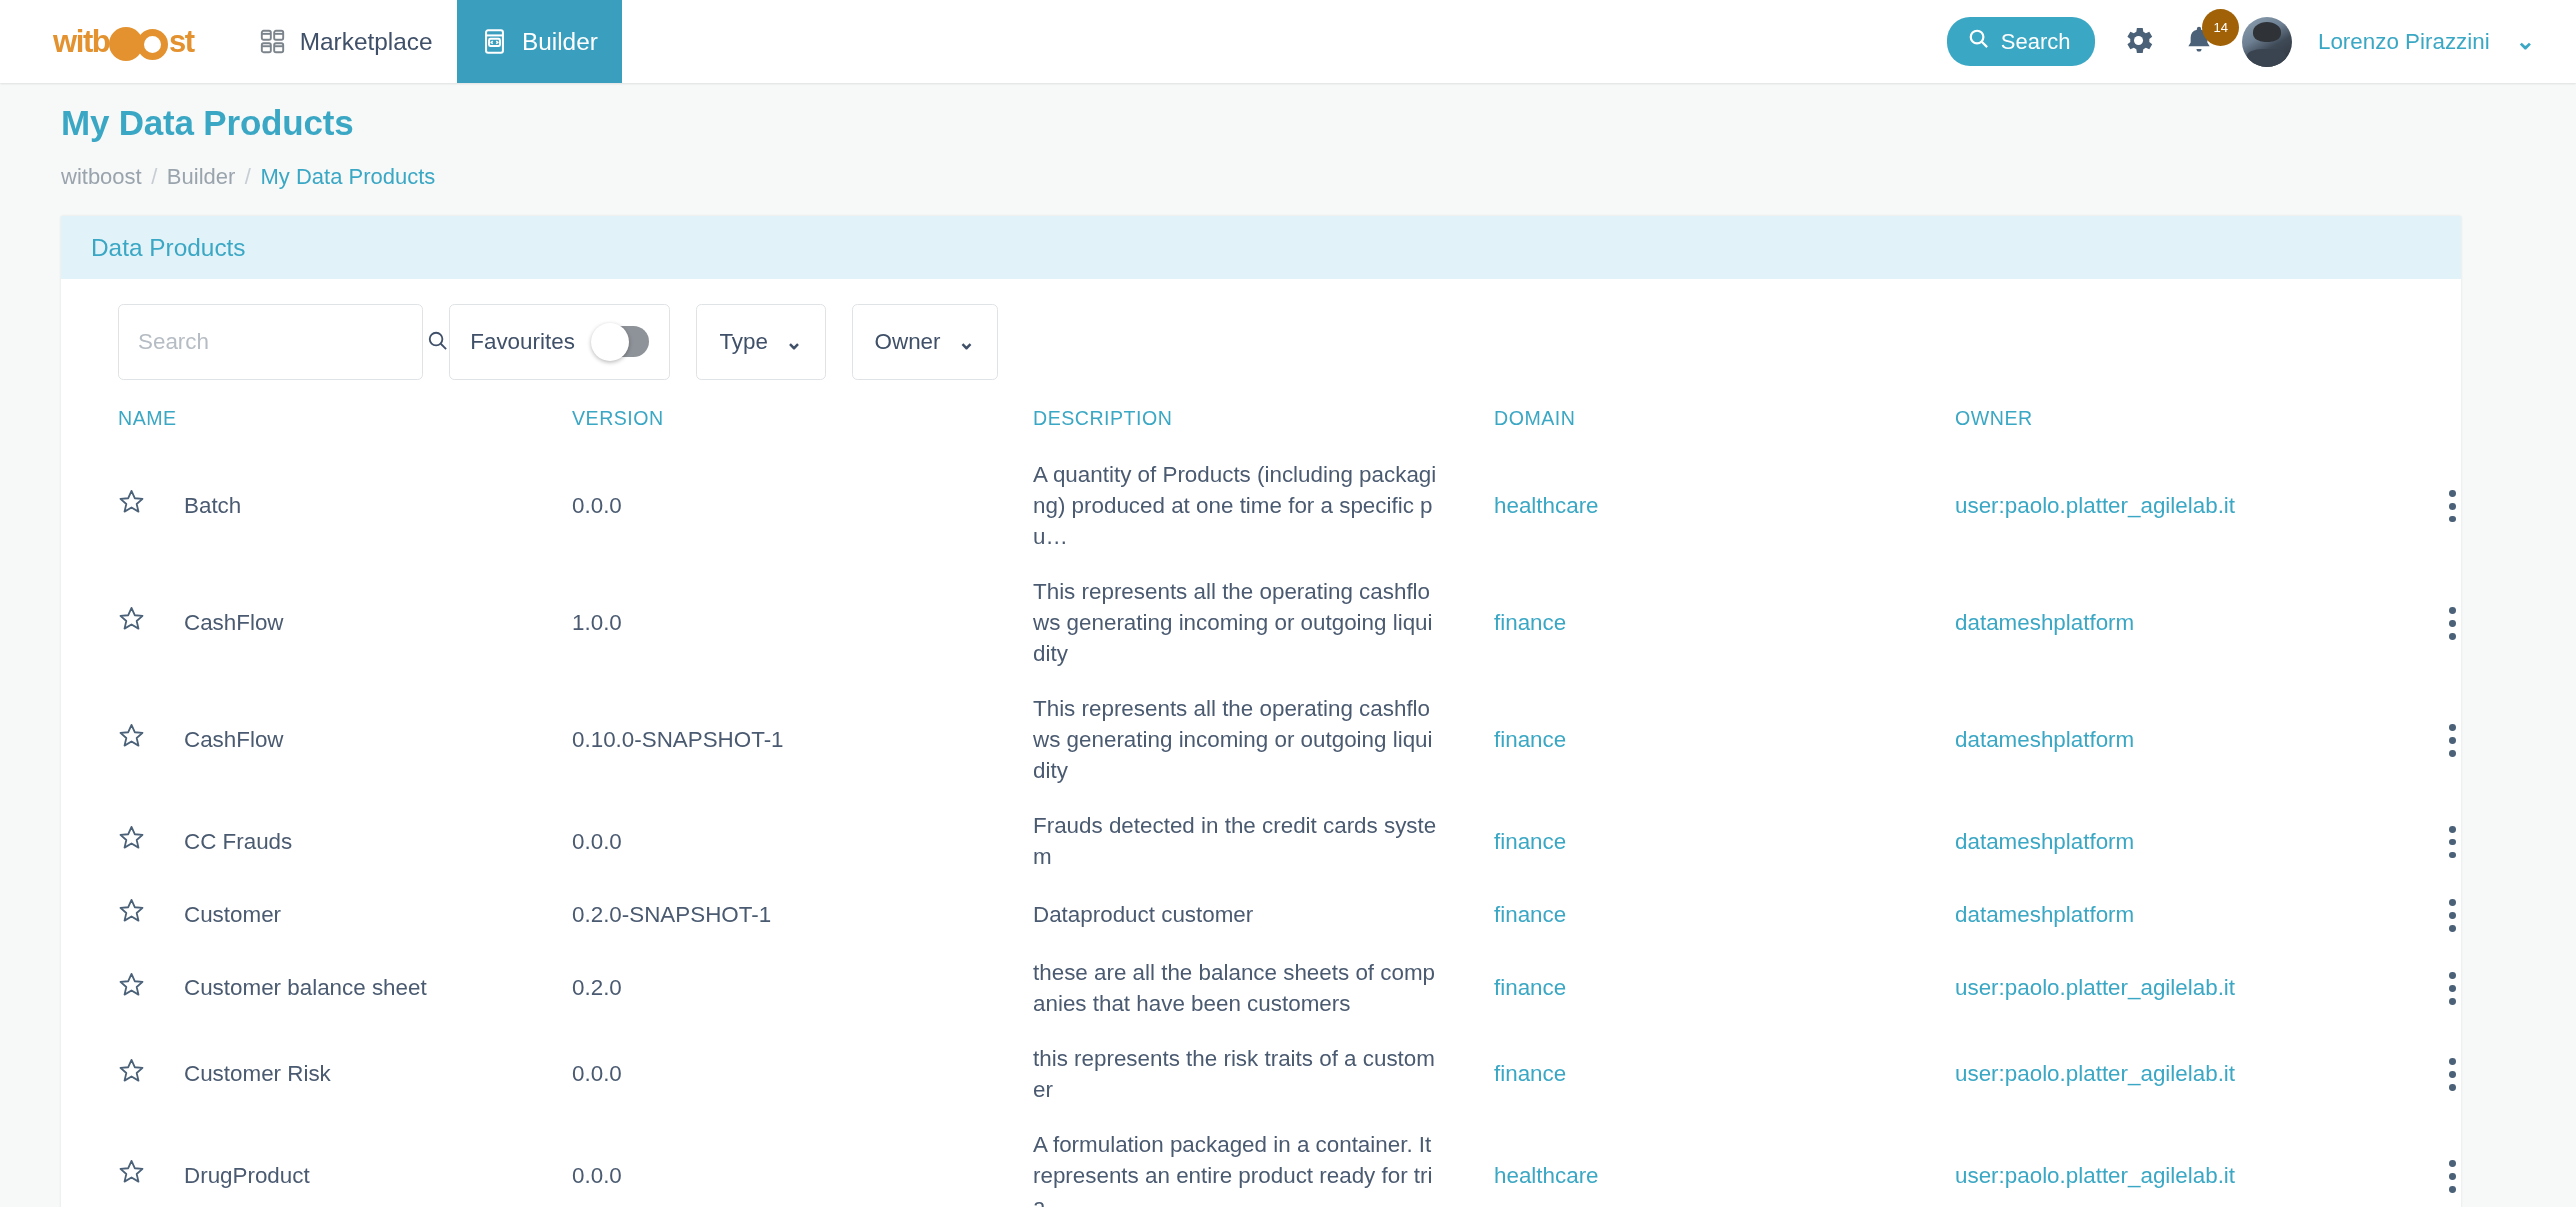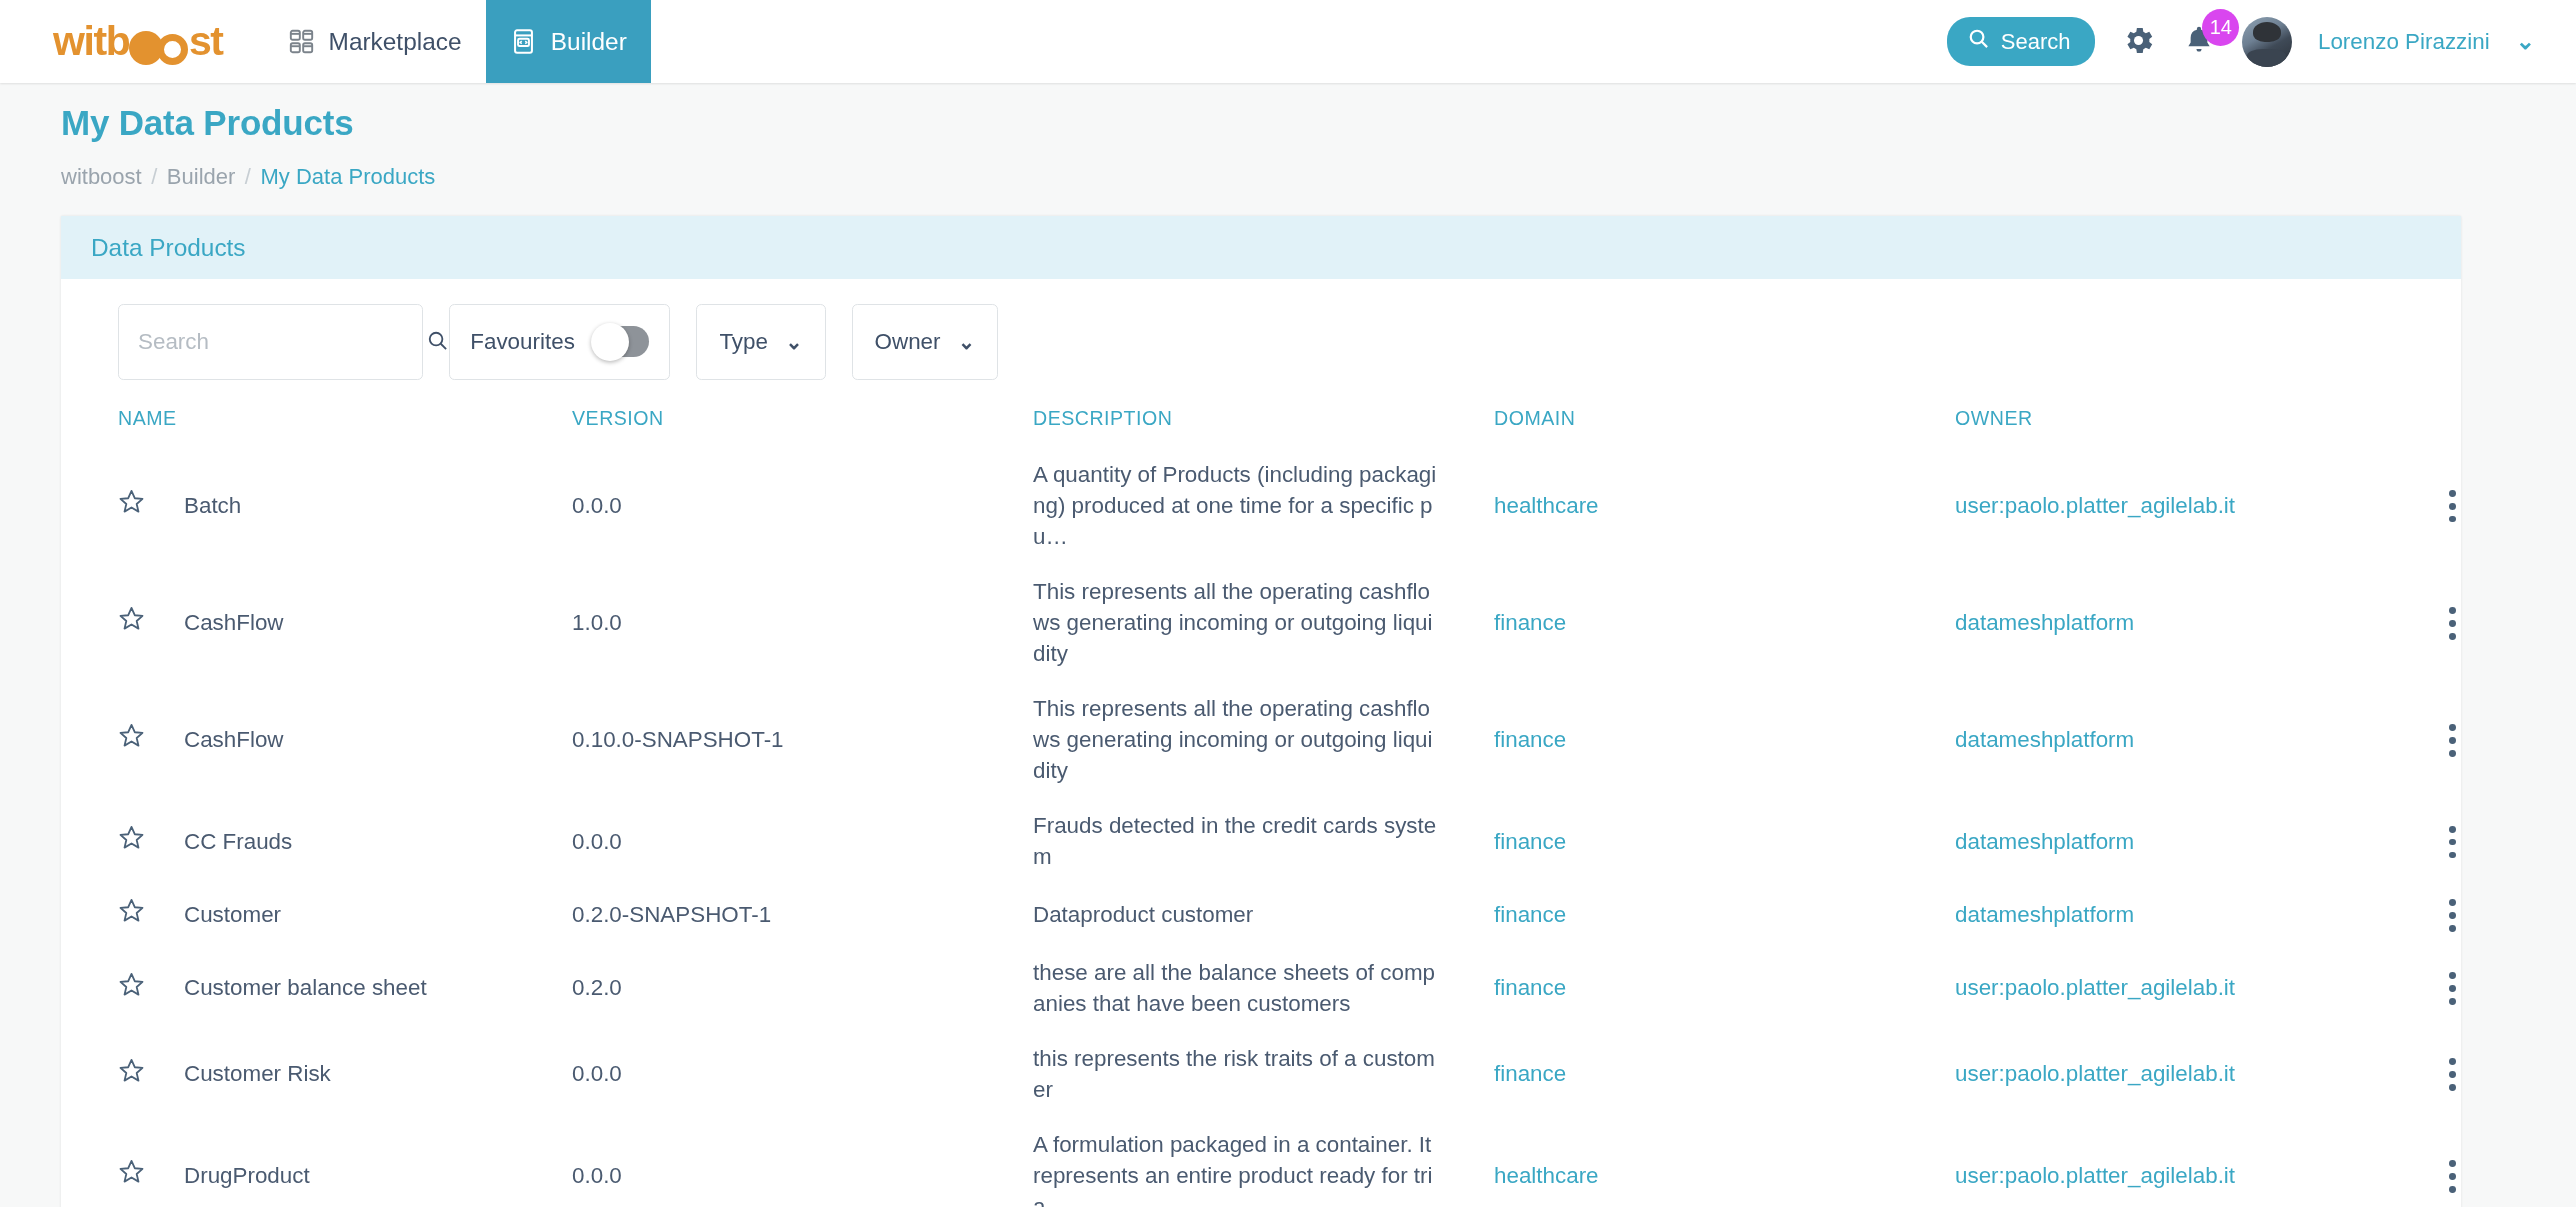--- a/index.html
+++ b/index.html
@@ -18,22 +18,22 @@
     align-items: stretch;
     position: relative;
     z-index: 5;
     box-shadow: 0 0.7px 2px rgba(0,0,0,0.10);
   }
   .logo-wrap {
     display: flex; align-items: center;
     padding-left: 53px; padding-right: 41px;
   }
   .logo-text {
-    font-size: 41px; font-weight: 700; letter-spacing: -1.4px;
-    color: #e3922f; line-height: 1; display: flex; align-items: flex-end;
+    font-size: 31px; font-weight: 700; letter-spacing: -1.4px;
+    color: #e3922f; line-height: 1; display: flex; align-items: center;
   }
   .logo-o-ring {
     width: 31px; height: 31px; border-radius: 50%;
     border: 7.5px solid #e3922f; display: inline-block;
     margin: 0 0.7px; position: relative; top: 2.7px;
   }
   .logo-o-solid {
     width: 34px; height: 34px; border-radius: 50%;
     background: #e3922f; display: inline-block;
     margin: 0 -6.8px 0 0; position: relative; top: 2.7px; z-index: 2;
@@ -55,22 +55,22 @@
   .search-btn {
     display: flex; align-items: center; gap: 11px;
     background: #3aa7c4; color: #fff; border: none;
     border-radius: 23px; padding: 10.2px 24.4px 10.2px 20.3px;
     font-size: 22px; font-family: inherit; cursor: pointer;
   }
   .icon-btn { background: none; border: none; cursor: pointer; padding: 0; display: flex; align-items: center; }
   .bell-wrap { position: relative; display: flex; align-items: center; }
   .bell-badge {
     position: absolute; top: -13.6px; left: 20.3px;
-    background: #d946ef; color: #fff; border-radius: 50%;
-    width: 37px; height: 37px; font-size: 20px;
+    background: #a16207; color: #fff; border-radius: 50%;
+    width: 37px; height: 37px; font-size: 13px;
     display: flex; align-items: center; justify-content: center;
   }
   .avatar {
     width: 50px; height: 50px; border-radius: 50%;
     overflow: hidden; flex: none;
     background: linear-gradient(150deg,#8fa3b4 0%,#6d7f92 38%,#3f4a57 60%,#2b3139 100%);
     position: relative;
   }
   .avatar::before {
     content: ""; position: absolute; left: 11px; top: 5.4px;

